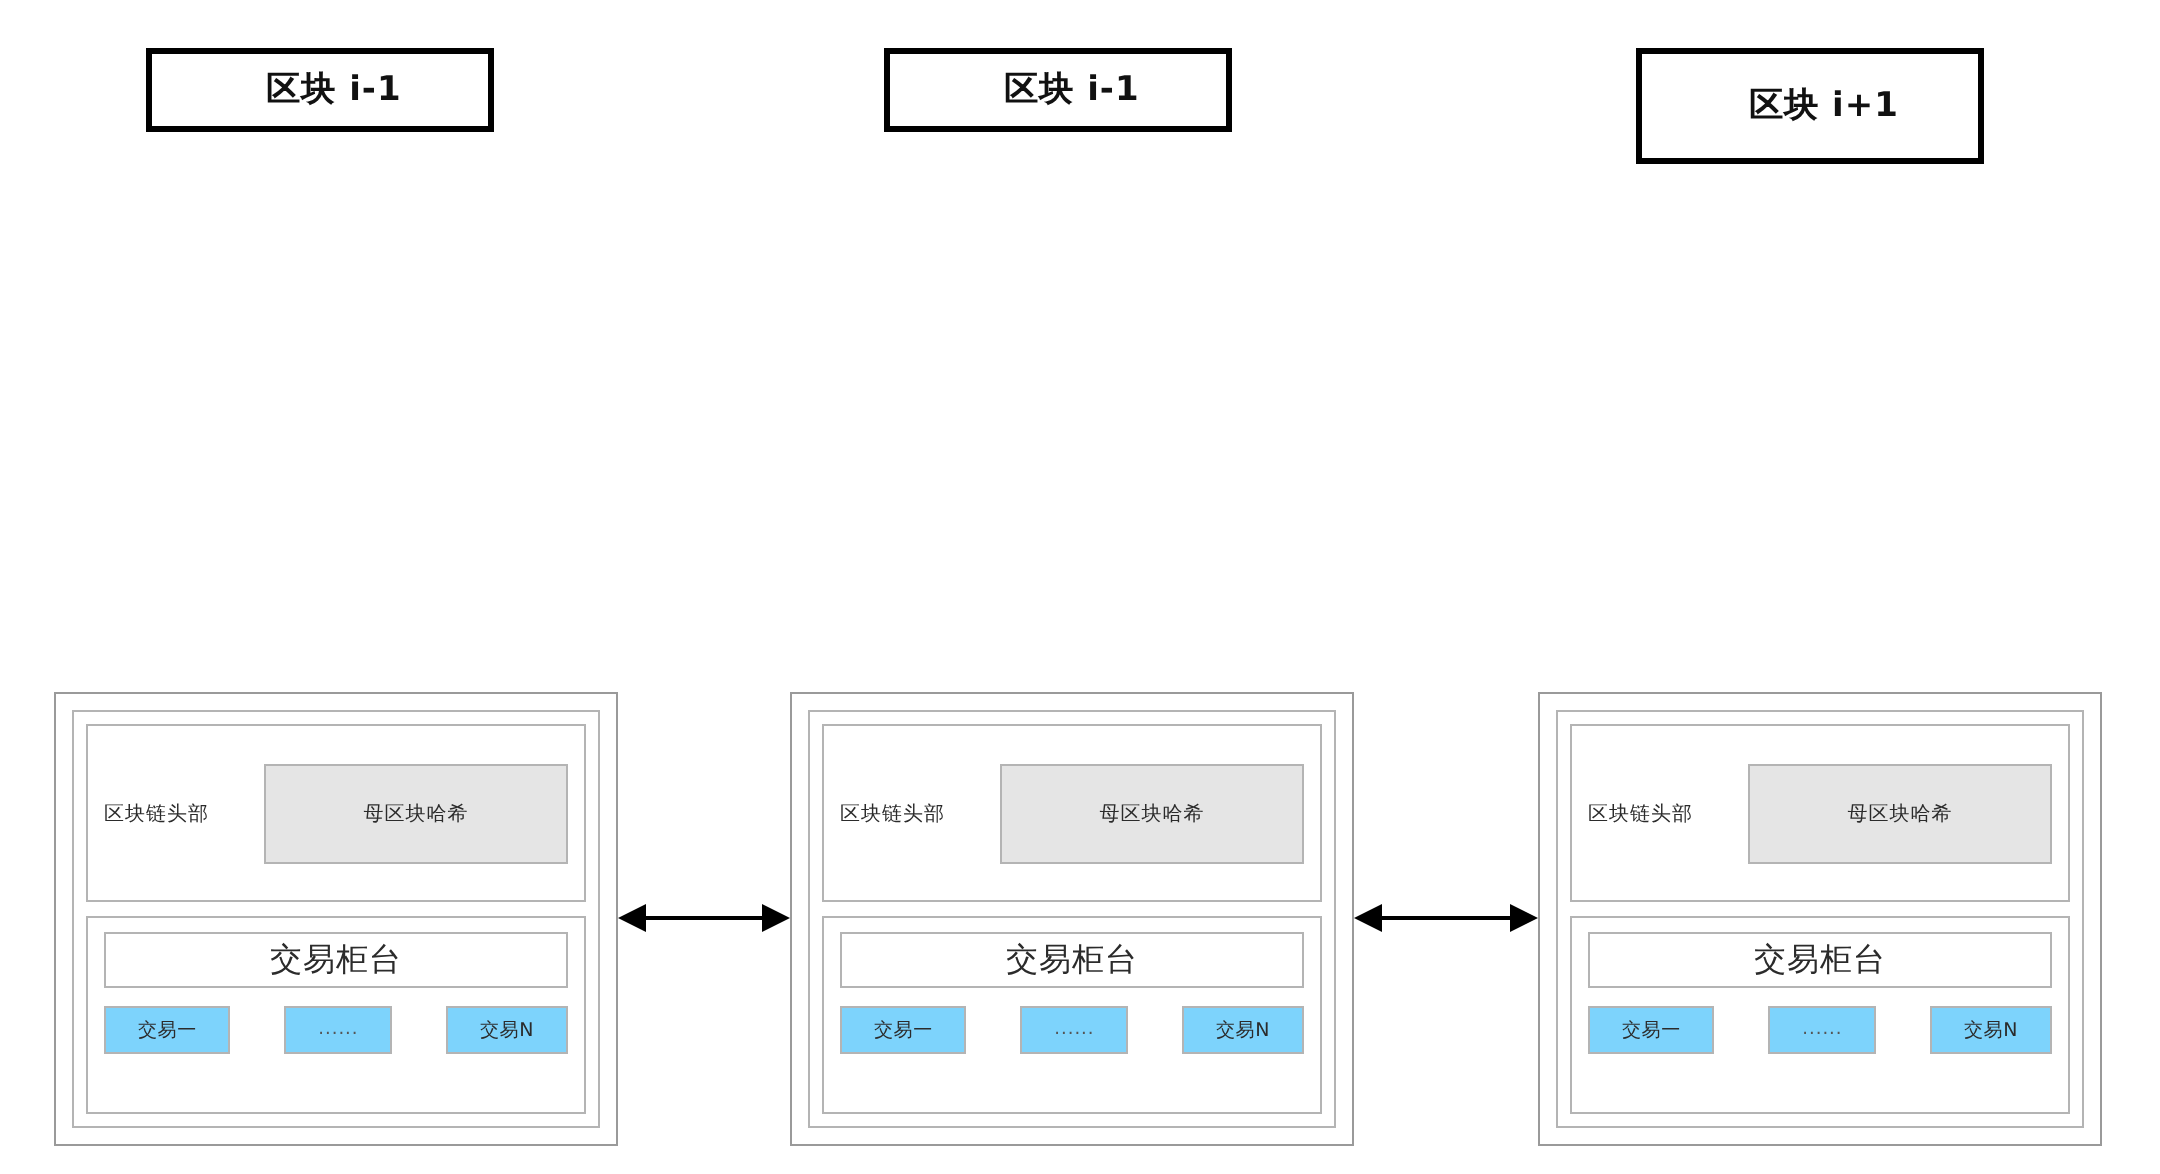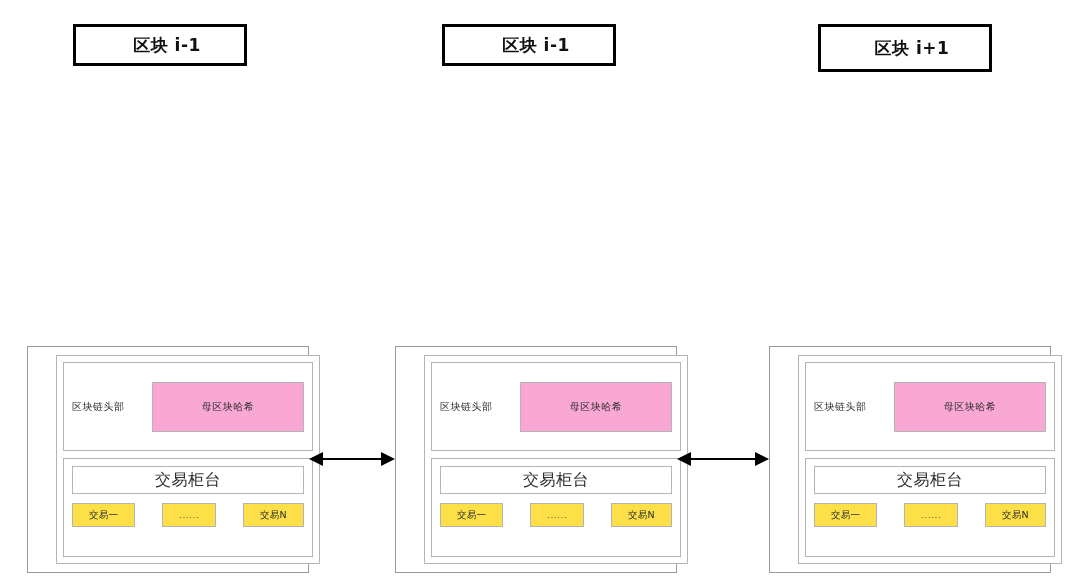--- a/index.html
+++ b/index.html
@@ -31,21 +31,21 @@
     font-size: 17px;
     font-weight: bold;
     letter-spacing: 0.5px;
     line-height: 1;
     white-space: nowrap;
     color: #111111;
   }
 
   #title-box-1 { left: 73px;  top: 24px; width: 174px; height: 42px; }
   #title-box-2 { left: 442px; top: 24px; width: 174px; height: 42px; }
-  #title-box-3 { left: 818px; top: 24px; width: 174px; height: 48px; }
+  #title-box-3 { left: 818px; top: 24px; width: 174px; height: 58px; }
 
   
   .block-outer {
     position: absolute;
     box-sizing: border-box;
     border: 1px solid #9a9a9a;
     background: #ffffff;
     padding: 8px;
   }
   #block-outer-1 { left: 27px;  top: 346px; width: 282px; height: 227px; }
@@ -54,21 +54,20 @@
 
   .block-inner {
     box-sizing: border-box;
     border: 1px solid #b4b4b4;
     background: #ffffff;
     width: 100%;
     height: 100%;
     display: flex;
     flex-direction: column;
     padding: 6px;
-    margin-left: 20px;
   }
 
   
   .block-header {
     box-sizing: border-box;
     border: 1px solid #b4b4b4;
     background: #ffffff;
     height: 89px;
     display: flex;
     align-items: center;
@@ -79,21 +78,21 @@
     font-size: 10px;
     color: #2b2b2b;
     white-space: nowrap;
     letter-spacing: 0.5px;
     width: 80px;
     flex: none;
   }
   .parent-hash-box {
     box-sizing: border-box;
     border: 1px solid #b4b4b4;
-    background: #f9a8d4;
+    background: #e5e5e5;
     flex: 1;
     height: 50px;
     display: flex;
     align-items: center;
     justify-content: center;
   }
   .parent-hash-text {
     font-size: 10px;
     color: #2b2b2b;
     letter-spacing: 0.5px;
@@ -130,21 +129,21 @@
   .tx-row {
     display: flex;
     align-items: flex-start;
     justify-content: space-between;
     margin-top: 9px;
     flex: none;
   }
   .tx-box {
     box-sizing: border-box;
     border: 1px solid #b4b4b4;
-    background: #fde047;
+    background: #7dd3fc;
     height: 24px;
     min-width: 45px;
     padding: 0 16px;
     display: flex;
     align-items: center;
     justify-content: center;
   }
   .tx-box.tx-ellipsis { min-width: 48px; }
   .tx-text {
     font-size: 9.5px;

